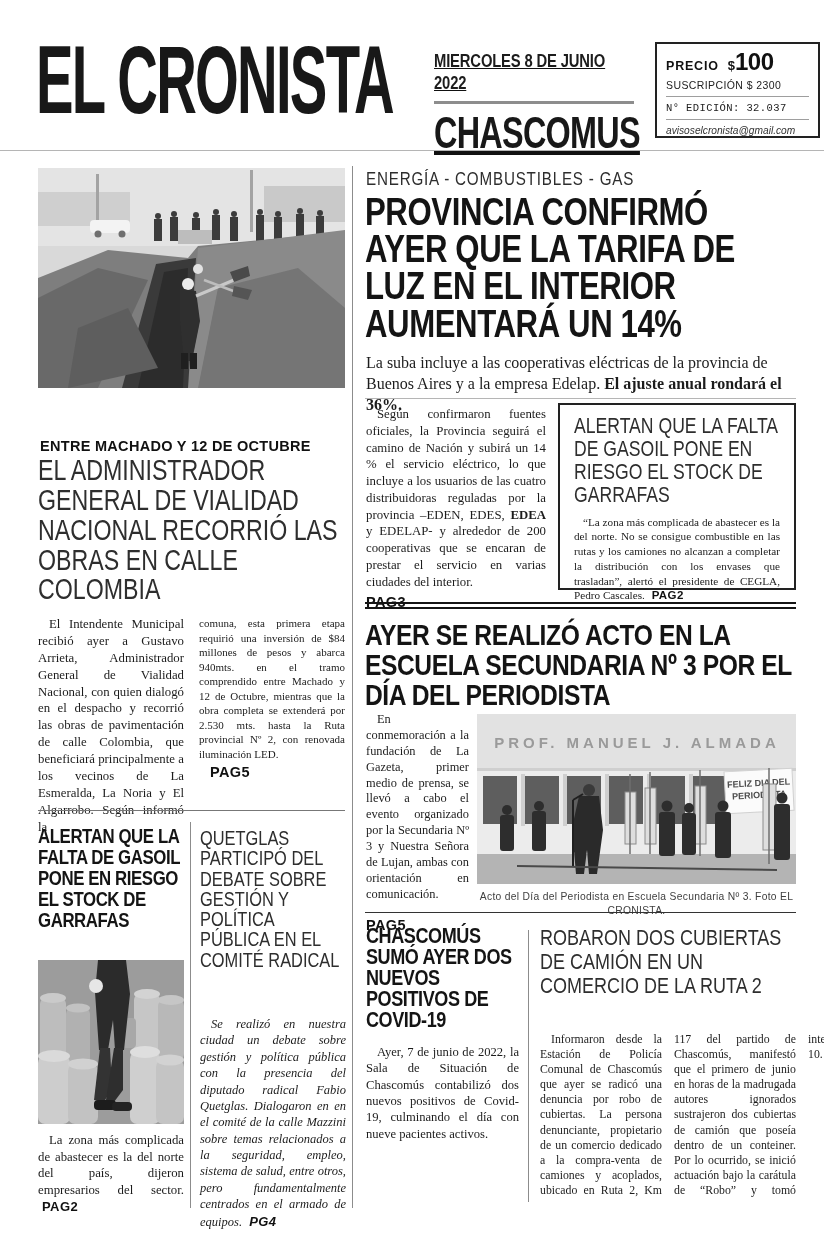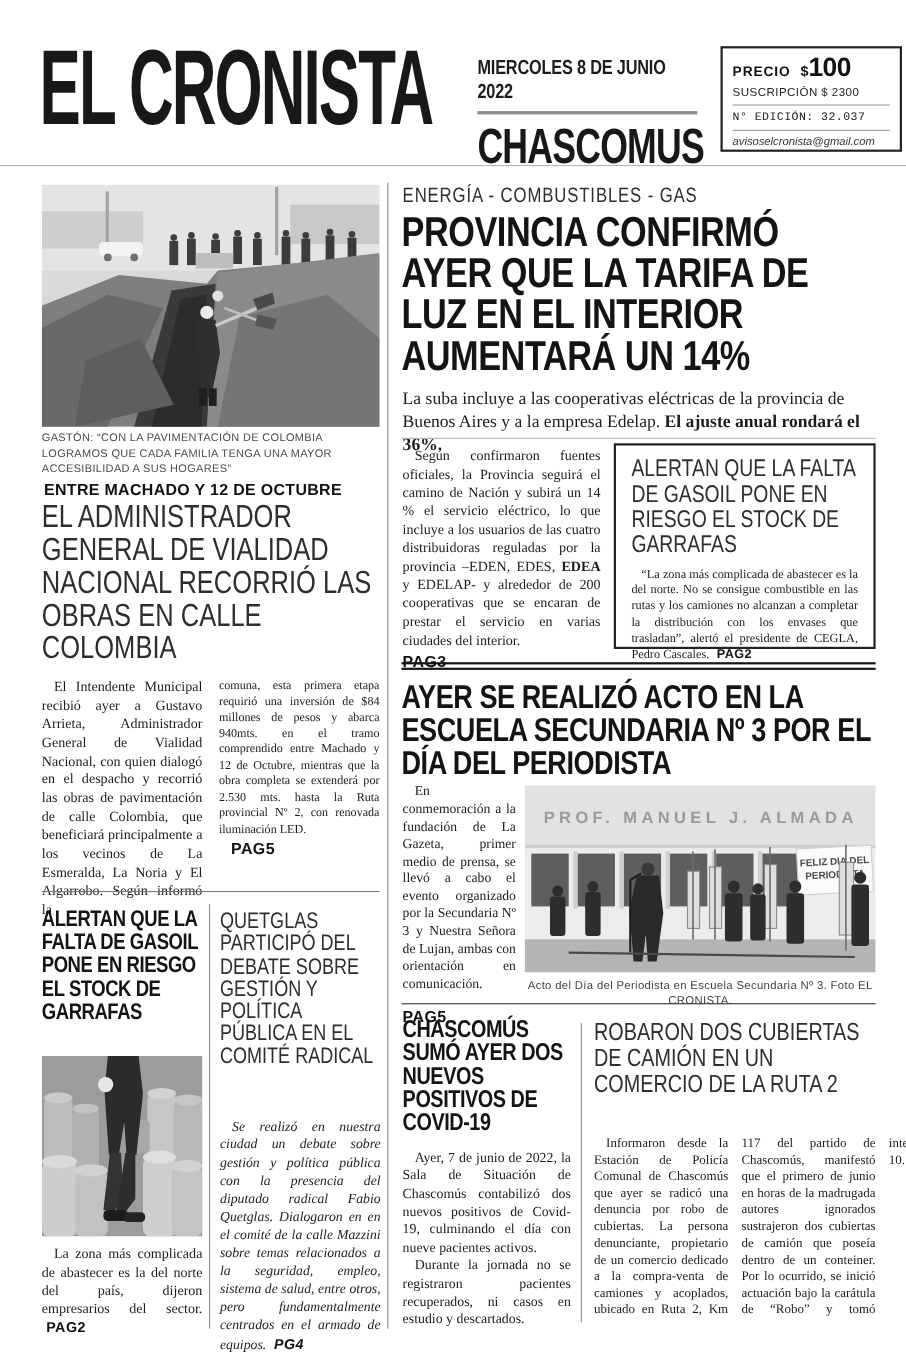--- a/index.html
+++ b/index.html
@@ -26,21 +26,21 @@
 </style>
 </head>
 <body>
 
 <div class="page">
 
   <div class="abs cond" style="left:36px; top:40px; width:382px; height:86px;">
     <span class="in" style="width:172%; transform:scaleX(.58); font-size:97px; line-height:.82; font-weight:700; letter-spacing:-3px; color:#181818;">EL CRONISTA</span>
   </div>
 
-  <div class="abs" style="left:434px; top:50px; width:206px;">
+  <div class="abs" style="left:434px; top:50px; width:206px;text-decoration:underline;">
     <div class="cond">
       <span class="in" style="width:125%; transform:scaleX(.8); font-size:18.5px; font-weight:700; letter-spacing:-.2px; color:#1c1c1c;">MIERCOLES 8 DE JUNIO 2022</span>
     </div>
     <div style="height:3px; background:#8d8d8d; margin:7px 0 6px 0; width:200px;"></div>
     <div class="cond">
       <span class="in" style="width:139%; transform:scaleX(.72); font-size:45px; line-height:1; font-weight:700; letter-spacing:-1px; color:#181818;">CHASCOMUS</span>
     </div>
   </div>
 
   <div class="abs boxed" style="left:655px; top:42px; width:165px; height:96px; padding:8px 9px 6px 9px;">
@@ -104,21 +104,20 @@
       <path d="M142,121 l16,2 4,30 -8,40 -8,0 -4,-40 z" fill="#2f2f2f"></path>
       <rect x="143" y="185" width="7" height="16" fill="#1f1f1f"></rect>
         <rect x="152" y="185" width="7" height="16" fill="#1f1f1f"></rect>
       <line x1="158" y1="128" x2="196" y2="112" stroke="#c9c9c9" stroke-width="3"></line>
       <polygon points="192,104 210,98 212,108 196,114" fill="#4a4a4a"></polygon>
       <line x1="166" y1="112" x2="198" y2="124" stroke="#bdbdbd" stroke-width="2.5"></line>
       <polygon points="196,118 214,122 210,132 194,128" fill="#555"></polygon>
     </svg>
   </div>
 
-  <div class="abs cap-sans" style="left:38px; top:392px; width:307px;">GASTÓN: “CON LA PAVIMENTACIÓN DE COLOMBIA LOGRAMOS QUE CADA FAMILIA TENGA UNA MAYOR ACCESIBILIDAD A SUS HOGARES”</div>
 
   <div class="abs kicker-b" style="left:40px; top:438px; font-size:14.5px;">ENTRE MACHADO Y 12 DE OCTUBRE</div>
 
   <div class="abs cond cl" style="left:38px; top:456px; width:307px;">
     <span class="in" style="font-size:29px; line-height:1.03;">EL ADMINISTRADOR GENERAL DE VIALIDAD NACIONAL RECORRIÓ LAS OBRAS EN CALLE COLOMBIA</span>
   </div>
 
   <div class="abs" style="left:38px; top:616px; width:307px; display:flex; gap:15px;">
     <p class="serif just indent" style="width:146px; font-size:12.8px; line-height:1.32;">El Intendente Municipal recibió ayer a Gustavo Arrieta, Administrador General de Vialidad Nacional, con quien dialogó en el despacho y recorrió las obras de pavimentación de calle Colombia, que beneficiará principalmente a los vecinos de La Esmeralda, La Noria y El Algarrobo. Según informó la</p>
     <div style="width:146px;">
@@ -284,21 +283,20 @@
 
   <div class="abs cap-sans" style="left:477px; top:890px; width:319px; font-size:10.3px; text-align:center; color:#3f3f3f;">Acto del Día del Periodista en Escuela Secundaria Nº 3. Foto EL CRONISTA.</div>
 
   <div class="abs" style="left:365px; top:912px; width:431px; height:1px; background:#333;"></div>
 
   <div class="abs cond cb" style="left:366px; top:926px; width:152px;">
     <span class="in" style="font-size:22px; line-height:0.95;">CHASCOMÚS SUMÓ AYER DOS NUEVOS POSITIVOS DE COVID-19</span>
   </div>
   <div class="abs" style="left:366px; top:1044px; width:153px;">
     <p class="serif just indent" style="font-size:12.6px; line-height:1.3;">Ayer, 7 de junio de 2022, la Sala de Situación de Chascomús contabilizó dos nuevos positivos de Covid-19, culminando el día con nueve pacientes activos.</p>
-    <p class="serif just indent" style="font-size:12.6px; line-height:1.3;">Durante la jornada no se registraron pacientes recuperados, ni casos en estudio y descartados.</p>
   </div>
 
   <div class="abs vrule" style="left:528px; top:930px; height:272px;"></div>
 
   <div class="abs cond cl" style="left:540px; top:926px; width:258px;">
     <span class="in" style="font-size:22.5px; line-height:1.06;">ROBARON DOS CUBIERTAS DE CAMIÓN EN UN COMERCIO DE LA RUTA 2</span>
   </div>
   <p class="abs serif just indent" style="left:540px; top:1032px; width:256px; height:178px; font-size:11.8px; line-height:1.28; column-count:2; column-gap:12px;">Informaron desde la Estación de Policía Comunal de Chascomús que ayer se radicó una denuncia por robo de cubiertas. La persona denunciante, propietario de un comercio dedicado a la compra-venta de camiones y acoplados, ubicado en Ruta 2, Km 117 del partido de Chascomús, manifestó que el primero de junio en horas de la madrugada autores ignorados sustrajeron dos cubiertas de camión que poseía dentro de un conteiner. Por lo ocurrido, se inició actuación bajo la carátula de “Robo” y tomó intervención la UFID Nº 10.</p>
 
 </div>

